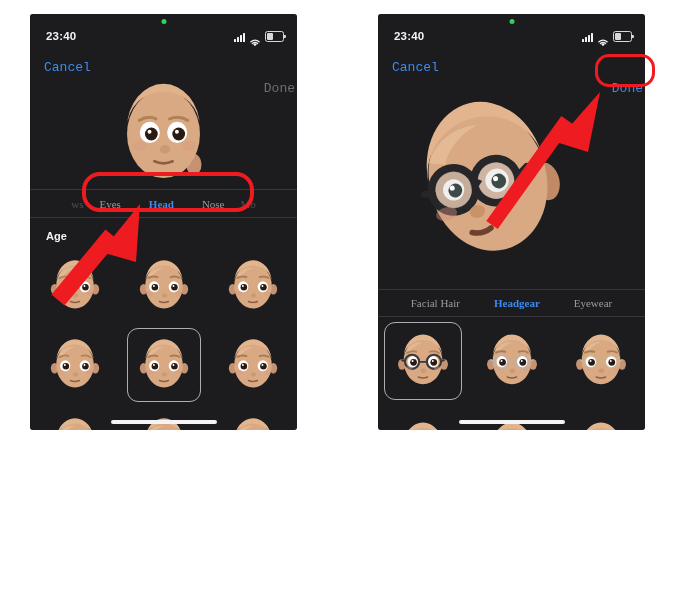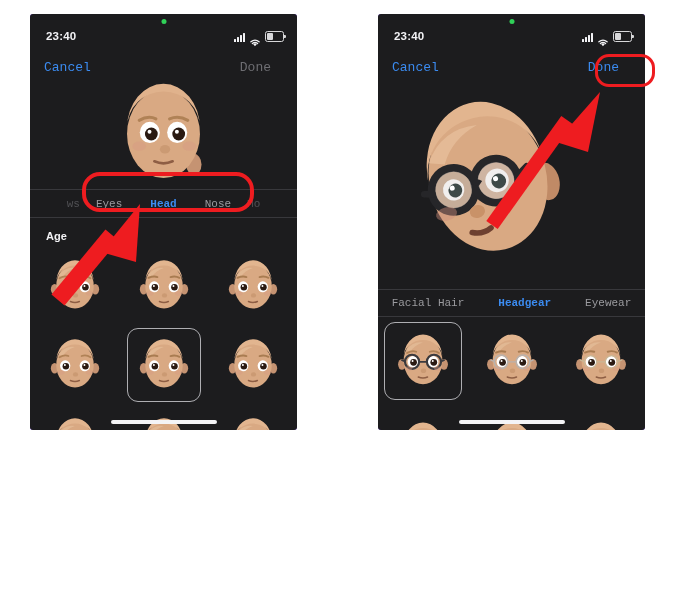--- a/index.html
+++ b/index.html
@@ -36,36 +36,36 @@
   .batt::after{content:"";position:absolute;right:-3px;top:2.6px;width:1.6px;
                height:3.4px;background:#e8e8ea;border-radius:0 1px 1px 0;}
   .batt b{position:absolute;left:1.2px;top:1.2px;bottom:1.2px;width:5.5px;
           background:#e8e8ea;border-radius:1px;display:block;}
 
   
   .navbar{position:absolute;top:42px;left:0;right:0;height:28px;}
   .nav-btn{position:absolute;top:4px;font-size:13px;background:none;border:0;
            padding:0;cursor:pointer;font-family:Liberation Mono, monospace;}
   .nav-cancel{left:14px;color:#3b8bf0;}
-  .nav-done{right:26px;}
+  .nav-done{right:2px;margin-top:21px;}
   .nav-done.active{color:#3b8bf0;}
   .nav-done.dim{color:#6e6e73;}
 
   
   .preview{position:absolute;left:0;right:0;}
   #preview-left{top:68px;height:100px;}
   #preview-right{top:74px;height:180px;}
 
   
   .tabbar{position:absolute;left:0;right:0;display:flex;align-items:center;
           justify-content:center;}
   #tabbar-left{top:176px;height:27px;}
   #tabbar-right{top:276px;height:26px;}
   .tabbar .tab{font-size:11px;color:#9b9b9f;white-space:nowrap;cursor:pointer;
-               padding:0;background:none;border:0;font-family:Liberation Mono, monospace;}
+               padding:0;background:none;border:0;font-family:Liberation Serif, serif;}
   .tabbar .tab.sel{color:#3b8bf0;font-weight:bold;}
   .tabbar .tab.edge{color:#5a5a5e;}
   #tabbar-left .tab{margin:16px 14px;}
   #tabbar-left .tab.edge{margin:0 2px;opacity:.85;}
   #tabbar-right .tab{margin:0 17px;}
   .hairline{position:absolute;left:0;right:0;height:1px;background:#38383c;}
 
   
   .content{position:absolute;left:0;right:0;bottom:0;overflow:hidden;}
   #content-left{top:204px;}

